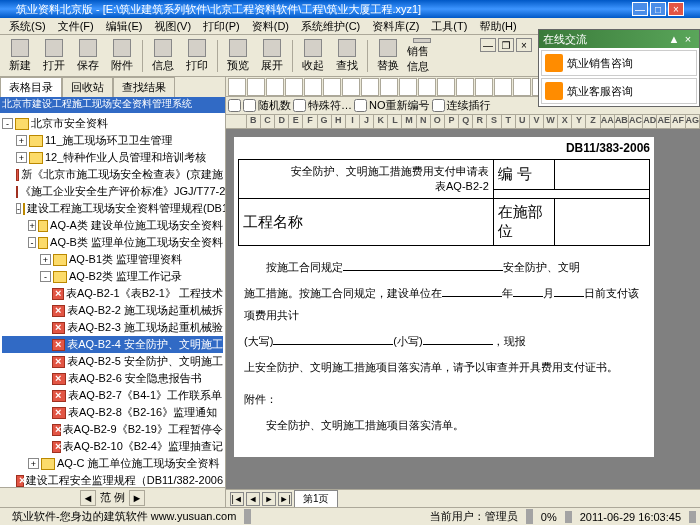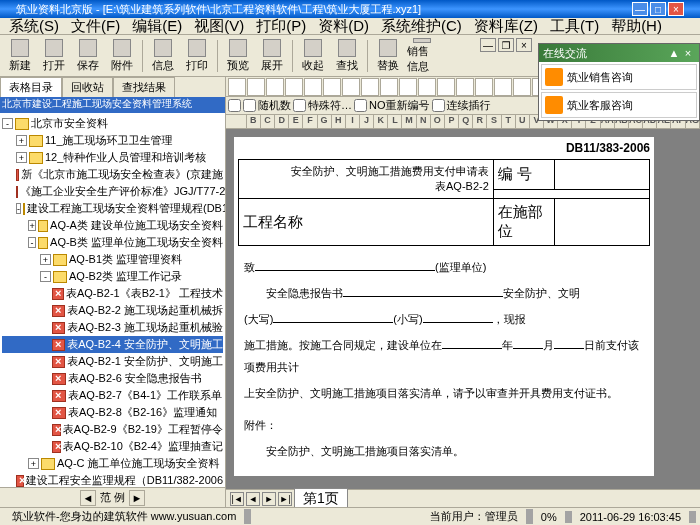--- a/index.html
+++ b/index.html
@@ -3,26 +3,26 @@
 <meta charset="utf-8">
 <style>
 *{margin:0;padding:0;box-sizing:border-box;font-family:"SimSun","Microsoft YaHei",sans-serif;font-size:11px}
 body{background:#ece9d8;width:700px;height:525px;overflow:hidden;position:relative}
 .titlebar{height:18px;background:linear-gradient(to bottom,#0058c6,#3d95ff,#0058c6);color:#fff;display:flex;align-items:center;padding:0 16px;font-size:11px}
 .titlebar .title{flex:1;white-space:nowrap;overflow:hidden}
 .winbtns{display:flex;gap:2px}
 .winbtn{width:16px;height:14px;background:#4a8de8;border:1px solid #fff;display:flex;align-items:center;justify-content:center;color:#fff;font-size:10px;cursor:pointer}
 .winbtn.close{background:#e25544}
 .menubar{height:17px;background:#ece9d8;display:flex;align-items:center;padding:0 4px;gap:2px;border-bottom:1px solid #aca899}
-.menuitem{padding:4px 5px;cursor:pointer;font-size:15px}
+.menuitem{padding:4px 5px;cursor:pointer;font-size:11px}
 .toolbar{height:42px;background:#ece9d8;display:flex;align-items:center;padding:2px 4px;gap:2px;border-bottom:1px solid #aca899}
 .toolbtn{width:32px;height:38px;display:flex;flex-direction:column;align-items:center;justify-content:center;cursor:pointer;border:1px solid transparent;font-size:10px}
 .toolbtn .ico{width:18px;height:18px;background:#d4d0c8;border:1px solid #888;margin-bottom:1px}
 .toolbar .sep{width:1px;height:32px;background:#aca899;margin:0 2px}
-.sidepanel{position:absolute;right:0;top:43px;width:162px;background:#fff;border:1px solid #666;z-index:10}
+.sidepanel{position:absolute;right:0;top:29px;width:162px;background:#fff;border:1px solid #666;z-index:10}
 .sidehead{height:18px;background:linear-gradient(to right,#3a7a3a,#5aa65a);color:#fff;display:flex;align-items:center;padding:0 4px;font-size:11px}
 .sidehead .htitle{flex:1}
 .sidehead .hb{width:14px;height:14px;display:flex;align-items:center;justify-content:center;cursor:pointer}
 .sidebody{padding:2px;display:flex;flex-direction:column;gap:2px}
 .sideitem{display:flex;align-items:center;gap:4px;padding:3px;border:1px solid #ccc;cursor:pointer}
 .sideitem .sico{width:18px;height:18px;background:#ff8c00;border-radius:2px}
 .main{display:flex;height:430px}
 .left{width:226px;background:#ece9d8;display:flex;flex-direction:column;border-right:1px solid #aca899}
 .tabs{display:flex;height:20px;background:#ece9d8}
 .tab{padding:2px 8px;border:1px solid #aca899;border-bottom:none;background:#ece9d8;cursor:pointer;font-size:11px}
@@ -51,21 +51,21 @@
 .doc{background:#fff;width:420px;min-height:320px;padding:4px;font-size:11px}
 .docheader{text-align:right;font-size:12px;font-weight:bold;margin-bottom:4px}
 .doctable{width:100%;border-collapse:collapse}
 .doctable td{border:1px solid #000;padding:4px;font-size:15px}
 .doctable .titlec{text-align:right;font-size:13px;font-family:"SimHei"}
 .docbody{padding:6px;line-height:2;font-size:11px}
 .docbody .line{margin:4px 0}
 .uline{border-bottom:1px solid #000;display:inline-block;min-width:60px;height:14px}
 .pgtabs{height:18px;background:#ece9d8;display:flex;align-items:center;padding:0 4px;border-top:1px solid #aca899}
 .pgtabs .pb{width:14px;height:14px;border:1px solid #888;margin-right:2px;display:flex;align-items:center;justify-content:center;cursor:pointer;font-size:9px}
-.pgtab{padding:1px 8px;background:#fff;border:1px solid #888;font-size:14px}
+.pgtab{padding:1px 8px;background:#fff;border:1px solid #888;font-size:10px}
 .statusbar{height:18px;background:#ece9d8;border-top:1px solid #aca899;display:flex;align-items:center;font-size:10px;padding:0 4px}
 .statusbar .cell{padding:0 8px;border-right:7px solid #a3a3a3}
 .statusbar .spacer{flex:1}
 </style>
 </head>
 <body>
 
 <div class="titlebar">
   <span class="title">筑业资料北京版 - [E:\筑业建筑系列软件\北京工程资料软件\工程\筑业大厦工程.xyz1]</span>
   <div class="winbtns">
@@ -234,21 +234,21 @@
         <div class="tn l4">
           <span class="fico x"></span>
           <span>表AQ-B2-3 施工现场起重机械验</span>
         </div>
         <div class="tn l4 sel">
           <span class="fico x"></span>
           <span>表AQ-B2-4 安全防护、文明施工</span>
         </div>
         <div class="tn l4">
           <span class="fico x"></span>
-          <span>表AQ-B2-1 安全防护、文明施工</span>
+          <span>表AQ-B2-5 安全防护、文明施工</span>
         </div>
         <div class="tn l4">
           <span class="fico x"></span>
           <span>表AQ-B2-6 安全隐患报告书</span>
         </div>
         <div class="tn l4">
           <span class="fico x"></span>
           <span>表AQ-B2-7《B4-1》工作联系单</span>
         </div>
         <div class="tn l4">
@@ -365,24 +365,23 @@
                 <td colspan="2" style="border-top:1px solid #000"></td>
               </tr>
           <tr>
             <td>工程名称</td>
             <td colspan="1">在施部位</td>
             <td></td>
           </tr>
         </tbody>
           </table>
         <div class="docbody">
-          <div class="line"><span>致</span><span class="uline" style="min-width:180px"></span><span>(监理单位)</span></div>
-          <div class="line" style="text-indent:2em"><span>安全隐患报告书</span><span class="uline" style="min-width:160px"></span><span>安全防护、文明</span></div>
+          <div class="line" style="text-indent:2em"><span>按施工合同规定</span><span class="uline" style="min-width:160px"></span><span>安全防护、文明</span></div>
+          <div class="line"><span>施工措施。按施工合同规定，建设单位在</span><span class="uline"></span><span>年</span><span class="uline" style="min-width:30px"></span><span>月</span><span class="uline" style="min-width:30px"></span><span>日前支付该项费用共计</span></div>
           <div class="line"><span>(大写)</span><span class="uline" style="min-width:120px"></span><span>(小写)</span><span class="uline" style="min-width:70px"></span><span>，现报</span></div>
-          <div class="line"><span>施工措施。按施工合同规定，建设单位在</span><span class="uline"></span><span>年</span><span class="uline" style="min-width:30px"></span><span>月</span><span class="uline" style="min-width:30px"></span><span>日前支付该项费用共计</span></div>
           <div class="line">上安全防护、文明施工措施项目落实清单，请予以审查并开具费用支付证书。</div>
           <div class="line" style="margin-top:10px">附件：</div>
           <div class="line" style="text-indent:2em">安全防护、文明施工措施项目落实清单。</div>
         </div>
       </div>
     </div>
     <div class="pgtabs">
       <span class="pb">|◄</span>
       <span class="pb">◄</span>
       <span class="pb">►</span>

